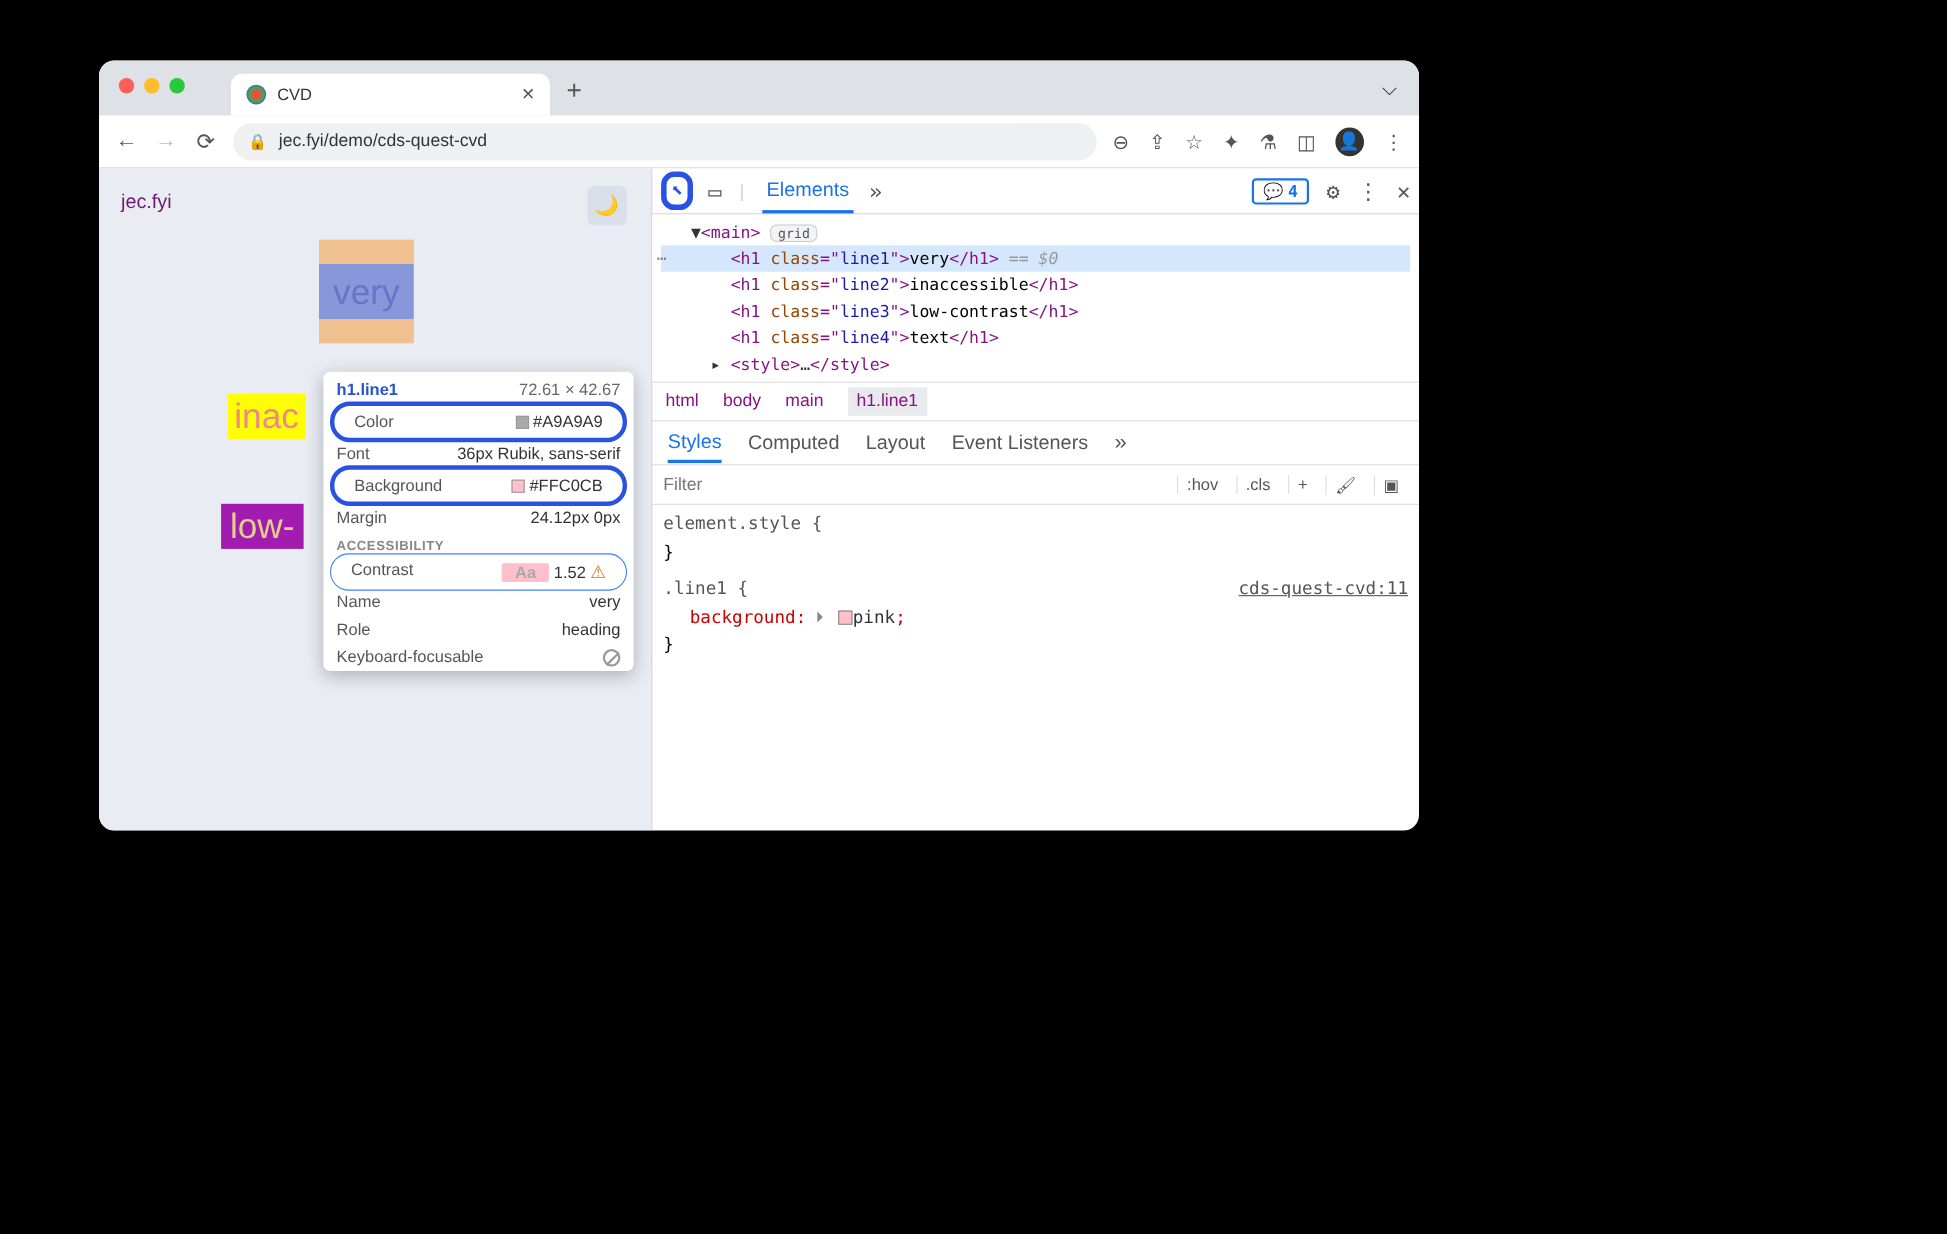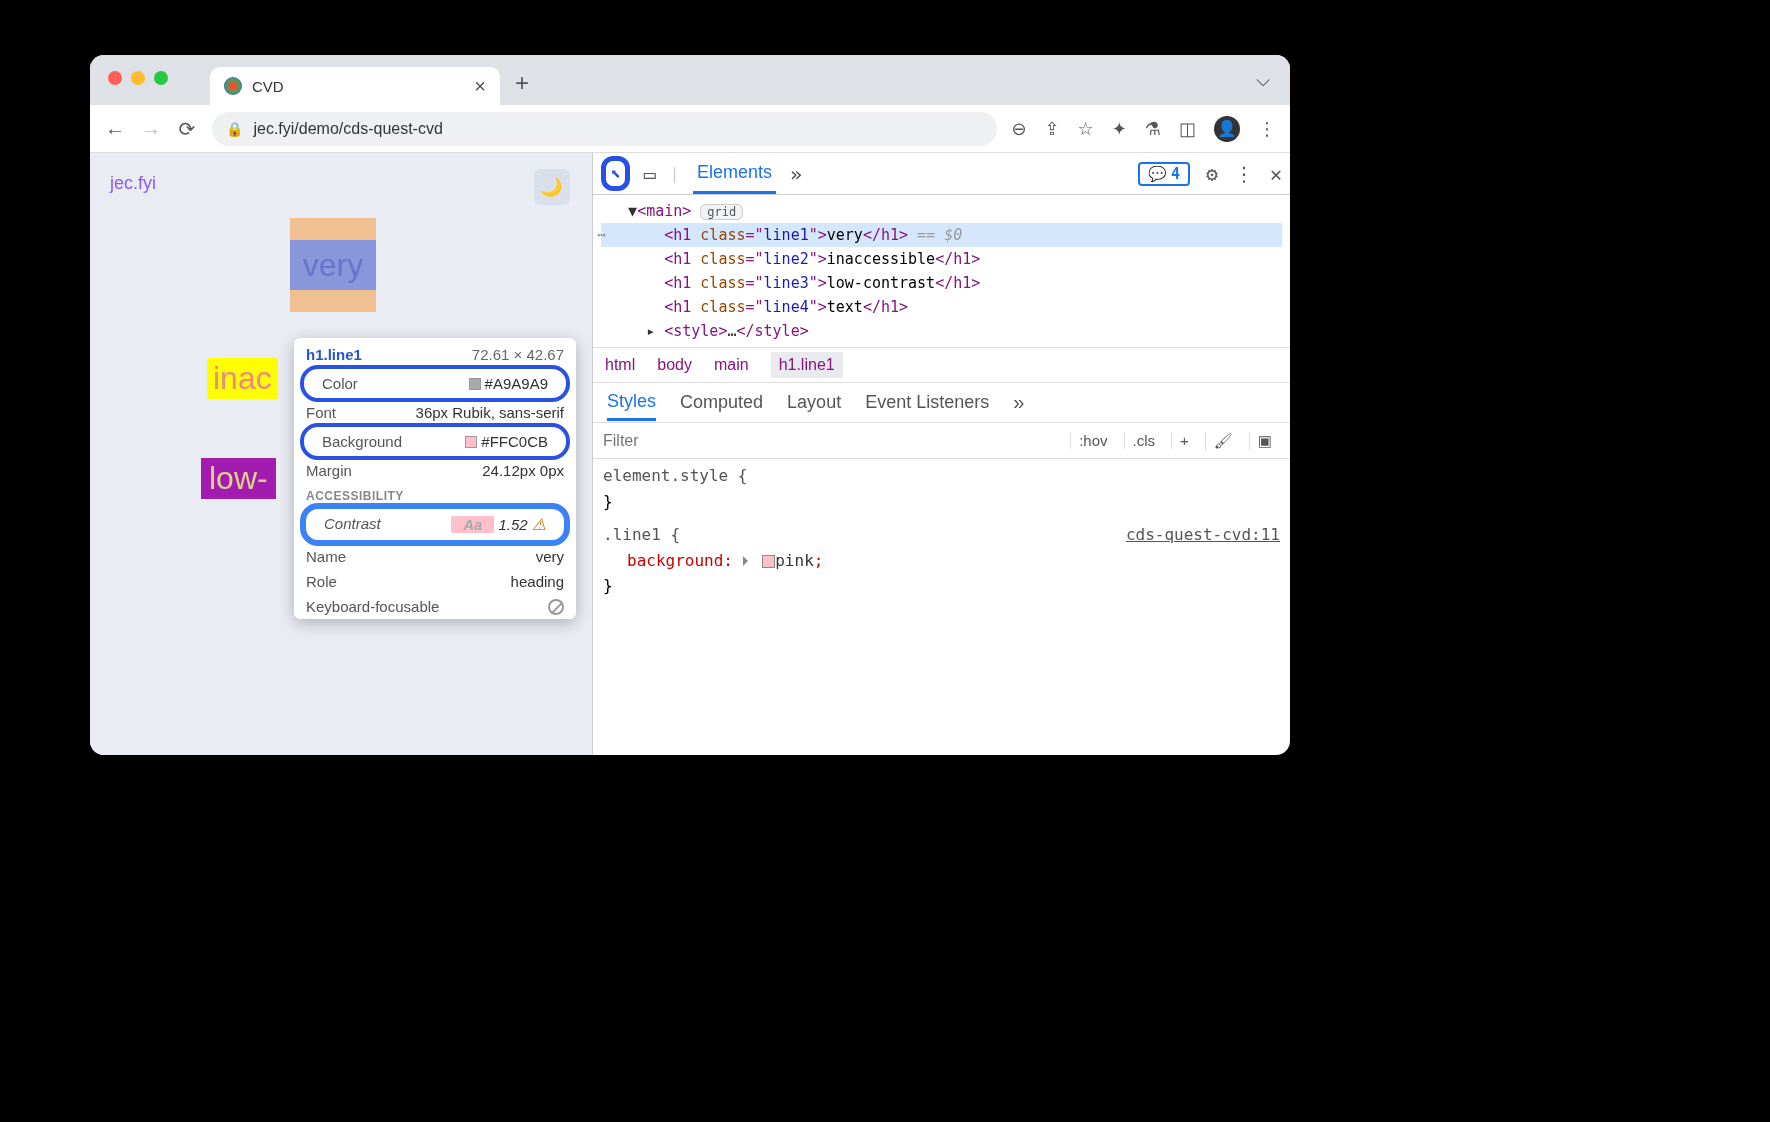--- a/index.html
+++ b/index.html
@@ -19,38 +19,38 @@
 .toolbar { height: 48px; background: #fff; border-bottom: 1px solid #ddd; display: flex; align-items: center; padding: 0 14px; gap: 14px; }
 .nav-icon { width: 22px; height: 22px; color: #555; cursor: pointer; display:flex; align-items:center; justify-content:center; font-size:20px; }
 .nav-icon.dis { color: #bbb; }
 .addr { flex: 1; height: 34px; background: #eef0f2; border-radius: 17px; display: flex; align-items: center; padding: 0 14px; font-size: 16px; color: #333; gap: 10px; }
 .addr .lock { font-size: 14px; color: #555; }
 .toolbar-right { display: flex; align-items: center; gap: 18px; }
 .tb-icon { color: #555; font-size: 18px; cursor: pointer; }
 .avatar-icon { width: 26px; height: 26px; border-radius: 50%; background: #333; display:flex; align-items:center; justify-content:center; color:#fff; font-size:16px;}
 .content { flex: 1; display: flex; overflow: hidden; }
 .page { width: 502px; background: #e9ecf3; position: relative; padding: 20px; font-size: 16px; color: #333; }
-.page-title { font-size: 18px; color: #8b5cf6; margin-bottom: 10px; }
+.page-title { font-size: 18px; color: #701a75; margin-bottom: 10px; }
 .dark-toggle { position: absolute; right: 22px; top: 16px; width: 36px; height: 36px; background: #dae0ea; border-radius: 6px; display:flex; align-items:center; justify-content:center; font-size:18px; color:#333; cursor:pointer;}
 .sample { position: absolute; }
 .sample.very { left: 200px; top: 65px; width: 86px; background:#f0c090; }
 .sample.very .bar { height:22px; background:#f0c090; }
 .sample.very .mid { height:50px; background:#8896da; display:flex; align-items:center; justify-content:center; color:#6476c9; font-size:32px; font-weight:500;}
 .sample.inac { left: 117px; top: 205px; background:#ffff00; color:#e88; font-size:32px; padding:2px 6px; font-weight:500;}
 .sample.low { left: 111px; top: 305px; background:#a21caf; color:#e0d088; font-size:32px; padding:2px 8px; font-weight:500;}
 .tooltip { position: absolute; left: 204px; top: 185px; width: 282px; background: #fff; border-radius: 6px; box-shadow: 0 4px 16px rgba(0,0,0,0.25); font-size: 15px; }
 .tooltip::before { content:''; position:absolute; top:-8px; left:30px; border:8px solid transparent; border-bottom-color:#fff; }
 .tt-head { display:flex; justify-content:space-between; padding:8px 12px 4px; }
 .tt-selector { color:#2952cc; font-weight:600; }
 .tt-dims { color:#666; }
 .tt-row { display:flex; justify-content:space-between; padding:4px 12px; color:#555; }
 .tt-row .val { color:#333; display:flex; align-items:center; gap:4px; }
 .swatch { width:12px; height:12px; border:1px solid #999; display:inline-block; }
 .circled { border: 4px solid #2952e5; border-radius: 18px; margin: -2px 6px; padding:2px 6px;}
-.circled-red { border: 6px solid #3b82f6; border-radius: 18px; margin: -2px 6px; padding:2px 6px;font-style:italic;}
+.circled-red { border: 1px solid #3b82f6; border-radius: 18px; margin: -2px 6px; padding:2px 6px;}
 .tt-section { padding: 6px 12px 2px; color:#888; font-size:12px; letter-spacing:0.5px; font-weight:600;}
 .contrast-aa { background:#ffc0cb; color:#a9a9a9; padding:0 12px; border-radius:2px; font-weight:600;}
 .warn-icon { color:#d97008; font-size:16px; }
 .no-icon { width:16px; height:16px; border:2px solid #999; border-radius:50%; position:relative; display:inline-block;}
 .no-icon::after{content:''; position:absolute; width:2px; height:16px; background:#999; left:6px; top:-1px; transform:rotate(45deg);}
 .devtools { flex: 1; display: flex; flex-direction: column; border-left: 1px solid #ccc; font-family: Menlo, Monaco, Consolas, monospace; font-size: 15px; }
 .dt-tabs { height: 42px; border-bottom: 1px solid #ccc; display: flex; align-items: center; padding: 0 8px; gap: 14px; }
 .inspect-btn { border: 5px solid #2952e5; border-radius: 12px; padding: 2px 4px; color: #2952e5; font-size:18px; display:flex; align-items:center;}
 .dt-tab { font-size: 18px; color: #555; padding: 8px 4px; font-family:-apple-system,sans-serif; cursor:pointer;}
 .dt-tab.active { color: #1a73e8; border-bottom: 3px solid #1a73e8; }

